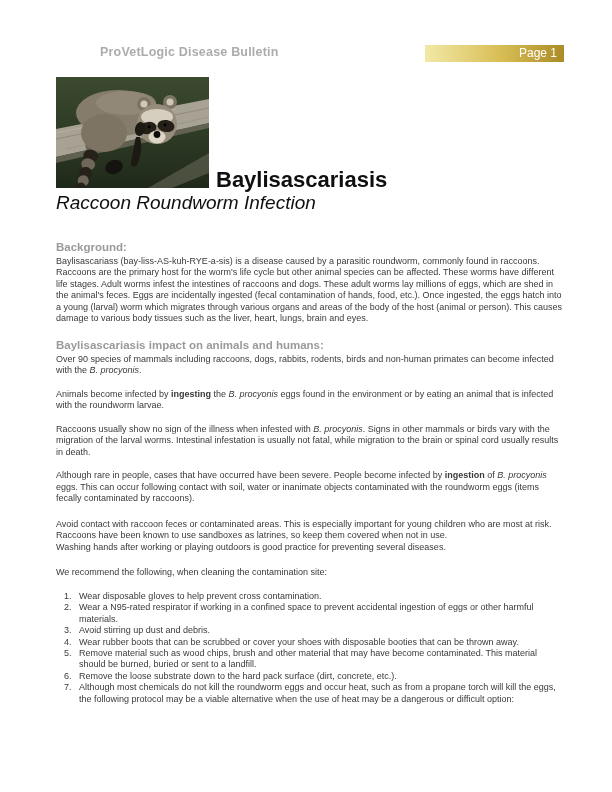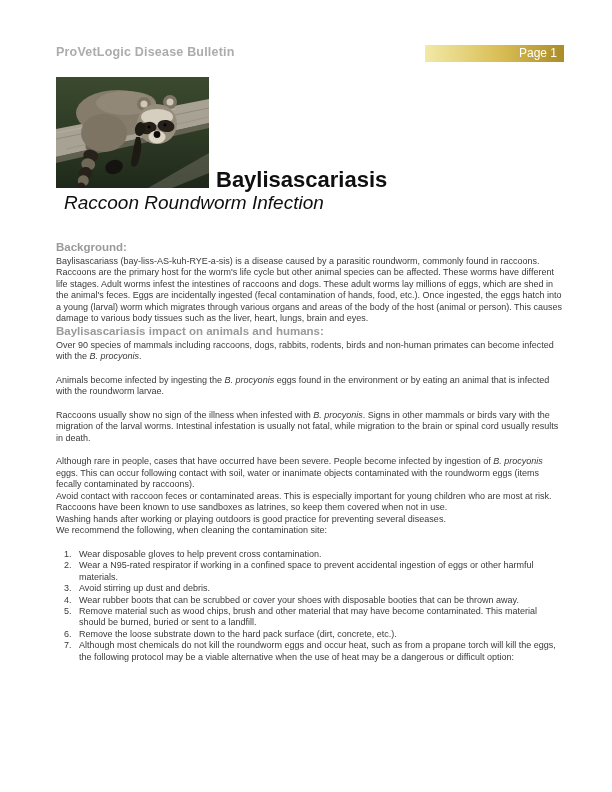--- a/index.html
+++ b/index.html
@@ -17,59 +17,59 @@
     width:612px;height:792px;
     box-sizing:border-box;
     padding:45px 48px 0 56px;
     background:#ffffff;
     overflow:hidden;
     font-family:"Liberation Sans", sans-serif;
     color:var(--body-text);
   }
   
   .hdr{display:flex;justify-content:space-between;align-items:flex-start;height:17px;}
-  .hdr-title{font-size:12.5px;font-weight:bold;color:var(--header-gray);letter-spacing:.2px;}
+  .hdr-title{font-size:12.5px;font-weight:bold;color:var(--header-gray);letter-spacing:.2px;margin-left:44px;}
   .page-banner{
     width:139px;height:17px;box-sizing:border-box;
     background:linear-gradient(90deg,var(--banner-gold-light) 0%, #d8bd55 55%, var(--banner-gold-dark) 100%);
     color:var(--banner-text);
     font-size:12px;line-height:17px;text-align:right;padding-right:7px;
   }
   
   .hero{display:flex;align-items:flex-end;margin-top:15px;}
   .photo{width:153px;height:111px;flex:0 0 auto;}
   .photo svg{display:block;width:153px;height:111px;}
   .hero-title{
     margin:0 0 -3px 7px;
     font-size:22px;font-weight:bold;color:var(--title-black);line-height:1;
   }
   .hero-subtitle{
-    margin:5px 0 0 8px;
+    margin:5px 0 0 0;
     font-size:19px;font-weight:normal;font-style:italic;color:var(--title-black);line-height:1.1;
   }
   
   .sections{margin-top:27px;}
-  .doc-section + .doc-section{}
+  .doc-section + .doc-section{margin-top:14px;}
   .sec-heading{
     margin:0 0 3px 0;
     font-size:11.5px;font-weight:bold;color:var(--heading-gray);
   }
   .body-p{
     margin:0 0 12px 0;
     font-size:9px;line-height:11.5px;color:var(--body-text);
     white-space:pre-wrap;
   }
   .doc-section .body-p:last-child{margin-bottom:0;}
   .body-ol{
     margin:12px 0 0 0;padding:0 0 0 18px;
     font-size:9px;line-height:11.4px;color:var(--body-text);
   }
   .body-ol li{padding-left:5px;margin:0;}
   .it{font-style:italic;}
-  .bd{font-weight:normal;}
+  .bd{font-weight:bold;}
 </style>
 </head>
 <body>
 
 <div class="page">
 
   <header class="hdr">
     <div class="hdr-title">ProVetLogic Disease Bulletin</div>
     <div class="page-banner">
       <span>Page 1</span>

